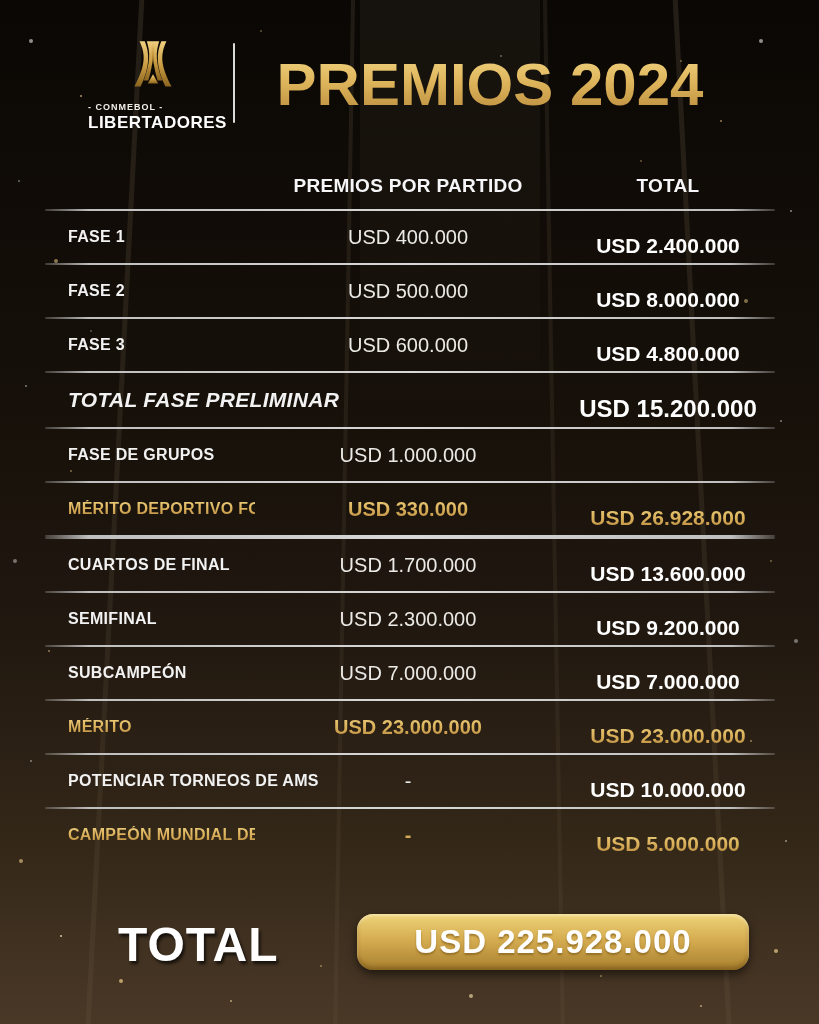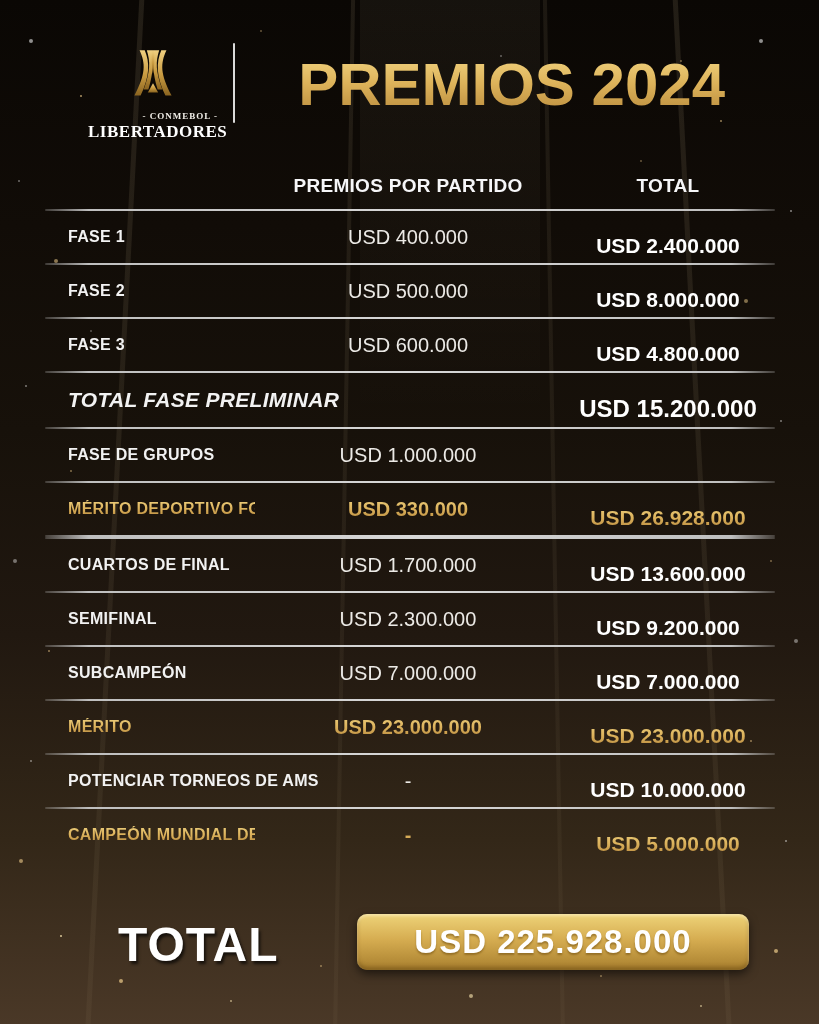--- a/index.html
+++ b/index.html
@@ -33,27 +33,27 @@
       790px 210px 0 0 rgba(255,255,255,.5), 745px 300px 0 1px rgba(240,205,140,.5),
       780px 420px 0 0 rgba(255,255,255,.45), 730px 520px 0 0 rgba(240,205,140,.5),
       795px 640px 0 1px rgba(255,255,255,.4), 750px 740px 0 0 rgba(240,205,140,.55),
       785px 840px 0 0 rgba(255,255,255,.5), 680px 60px 0 0 rgba(240,205,140,.45),
       160px 70px 0 0 rgba(255,255,255,.4), 260px 30px 0 0 rgba(240,205,140,.4),
       500px 55px 0 0 rgba(255,255,255,.35), 640px 160px 0 0 rgba(240,205,140,.4),
       90px 330px 0 0 rgba(255,255,255,.3), 770px 560px 0 0 rgba(240,205,140,.45);
   }
   
   .header { position:absolute; top:28px; left:0; width:819px; height:120px; }
-  .logo-block { position:absolute; left:88px; top:18px; width:130px; text-align:right;font-family:Liberation Serif, serif; }
+  .logo-block { position:absolute; left:88px; top:9px; width:130px; text-align:left; }
   .trophy { display:block; margin:0 auto; }
   .conmebol { margin-top:3px; font-size:9px; font-weight:bold; letter-spacing:1px; color:#f2efe9; }
   .libertadores { margin-top:1px; font-size:17px; font-weight:bold; letter-spacing:.5px; color:#ffffff; }
   .vdivider { position:absolute; left:233px; top:15px; width:2px; height:80px; background:rgba(255,255,255,.85); border-radius:1px; }
   .title {
-    position:absolute; left:255px; top:22px; width:470px; text-align:right;
+    position:absolute; left:255px; top:22px; width:470px; text-align:center;
     font-size:60px; font-weight:bold; letter-spacing:0px;
     background:linear-gradient(180deg,#f4d886 0%,#ddb35a 48%,#b5873a 100%);
     -webkit-background-clip:text; background-clip:text; color:transparent;
     text-shadow:none;
   }
   
   .table { position:absolute; left:45px; top:163px; width:730px; }
   .thead { display:grid; grid-template-columns:210px 306px 214px; height:46px; align-items:center; }
   .th { font-size:19px; font-weight:bold; color:#f6f6f8; text-align:center; letter-spacing:.3px; }
   .divider { height:2px; background:linear-gradient(90deg,rgba(190,190,190,.25) 0%,#bfbfbf 6%,#d8d8d8 50%,#bfbfbf 94%,rgba(190,190,190,.25) 100%); border-radius:1px; }
@@ -68,21 +68,21 @@
     background:linear-gradient(180deg,#ecce7c 0%,#dcb25c 48%,#b5873c 100%);
     -webkit-background-clip:text; background-clip:text; color:transparent; font-weight:bold;
   }
   
   .footer { position:absolute; left:0; top:905px; width:819px; height:80px; }
   .footer-total {
     position:absolute; left:118px; top:12px; font-size:48px; font-weight:bold; color:#ffffff;
     letter-spacing:1px; text-shadow:2px 3px 3px rgba(0,0,0,.65);
   }
   .total-pill {
-    position:absolute; left:357px; top:9px; width:392px; height:56px; border-radius:10px;
+    position:absolute; left:357px; top:9px; width:392px; height:56px; border-radius:16px;
     background:linear-gradient(180deg,#eed379 0%,#d6ad51 45%,#a87f2e 100%);
     box-shadow:inset 0 2px 3px rgba(255,245,210,.55), inset 0 -3px 4px rgba(90,60,10,.45), 0 4px 10px rgba(0,0,0,.55);
     display:flex; align-items:center; justify-content:center;
   }
   .total-pill span { font-size:33px; font-weight:bold; color:#ffffff; letter-spacing:1px; text-shadow:0 2px 2px rgba(120,85,20,.6); }
 </style>
 </head>
 <body>
 
 <div class="streak s1"></div>

